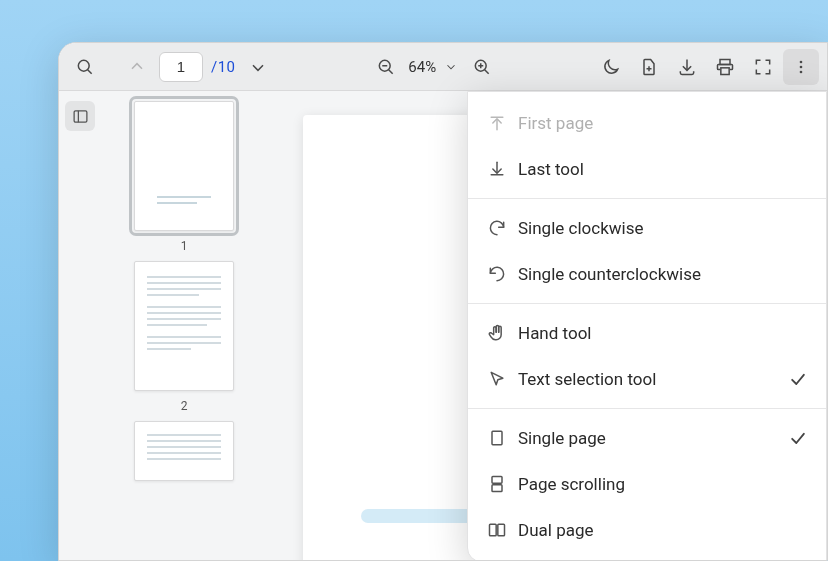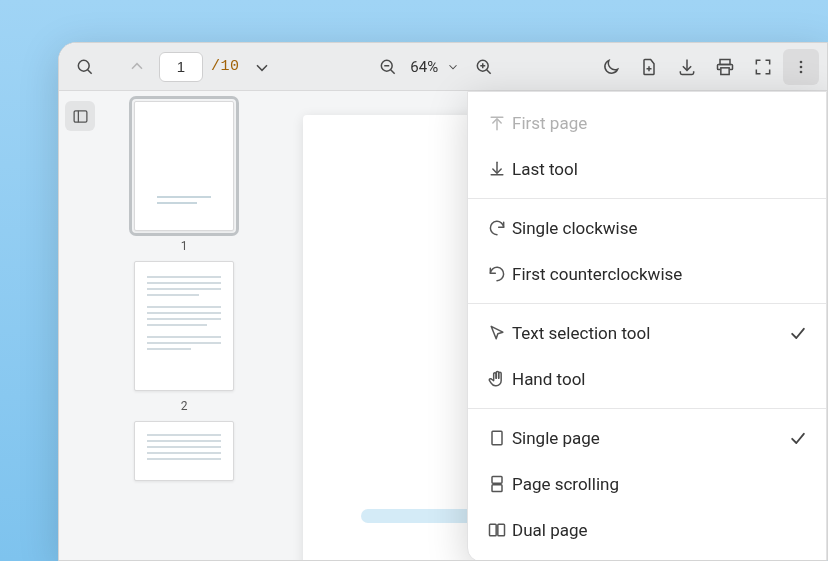--- a/index.html
+++ b/index.html
@@ -19,21 +19,21 @@
     width: 36px; height: 36px; display: flex; align-items: center; justify-content: center;
     border-radius: 6px; color: #4a4a4a; cursor: pointer;
   }
   .tb-btn.active { background: #dcdcdd; }
   .tb-btn svg { width: 20px; height: 20px; stroke: currentColor; fill: none; stroke-width: 1.8; }
   .page-input {
     width: 44px; height: 30px; border: 1px solid #cfcfd0; border-radius: 6px;
     background: #fff; text-align: center; font-size: 15px; color: #333;
     margin: 0 2px;
   }
-  .page-total { font-size: 15px; color: #a16207; margin: 0 2px 0 4px; letter-spacing: 0.5px; font-family: Liberation Mono, monospace;}
+  .page-total { font-size: 15px; color: #1d4ed8; margin: 0 2px 0 4px; letter-spacing: 0.5px;}
   .zoom-label { font-size: 15px; color: #333; margin: 0 2px; }
   .spacer-sm { width: 12px; }
   .spacer-lg { flex: 1; }
   .content { display: flex; height: calc(100% - 48px); background: #f4f5f6; }
   .left-rail { width: 42px; padding-top: 10px; display:flex; flex-direction:column; align-items:center; }
   .rail-btn { width: 30px; height: 30px; border-radius:6px; display:flex; align-items:center; justify-content:center; background:#e3e4e5; color:#555;}
   .rail-btn svg{width:17px;height:17px;stroke:currentColor;fill:none;stroke-width:1.8;}
   .thumbs { width: 178px; padding: 10px 30px 0 18px; overflow:hidden; }
   .thumb { margin-bottom: 8px; }
   .thumb-page {
@@ -53,21 +53,21 @@
   }
   .doc-page .hl { position:absolute; left:58px; width:120px; height:14px; background:#d4ebf7; border-radius:7px; }
   
   .menu {
     position:absolute; top:48px; right:0; width:360px;
     background:#fff; border:1px solid #e2e2e3; border-radius:0 0 0 14px;
     box-shadow: 0 10px 40px rgba(0,0,0,0.18);
     padding: 8px 0; z-index:10;
   }
   .menu-item {
-    display:flex; align-items:center; height:46px; padding:0 18px; gap:4px;
+    display:flex; align-items:center; height:46px; padding:0 18px; gap:10px;
     font-size:17px; color:#2a2a2a; cursor:pointer;
   }
   .menu-item.disabled { color:#b0b0b0; cursor:default; }
   .menu-item .mi-icon { width:22px; height:22px; display:flex; align-items:center; justify-content:center; color:#555;}
   .menu-item.disabled .mi-icon{color:#b8b8b8;}
   .menu-item .mi-icon svg{width:20px;height:20px;stroke:currentColor;fill:none;stroke-width:1.8;stroke-linecap:round;stroke-linejoin:round;}
   .menu-item .mi-label{flex:1;}
   .menu-item .mi-check{width:20px;height:20px;color:#444;}
   .menu-item .mi-check svg{width:20px;height:20px;stroke:currentColor;fill:none;stroke-width:2.2;stroke-linecap:round;stroke-linejoin:round;}
   .menu-sep { height:1px; background:#e6e6e7; margin:6px 0; }
@@ -248,44 +248,44 @@
         </span>
       <span class="mi-label">Single clockwise</span>
     </div>
     <div class="menu-item">
       <span class="mi-icon">
           <svg viewBox="0 0 24 24">
             <path d="M4 11a8 8 0 1 1 8 9"></path>
             <polyline points="4 5 4 11 10 11"></polyline>
           </svg>
         </span>
-      <span class="mi-label">First counterclockwise</span>
+      <span class="mi-label">Single counterclockwise</span>
     </div>
     <div class="menu-sep"></div>
+    <div class="menu-item">
+      <span class="mi-icon">
+          <svg viewBox="0 0 24 24">
+            <path d="M8 13V6a1.5 1.5 0 1 1 3 0v5"></path>
+            <path d="M11 11V4.5a1.5 1.5 0 1 1 3 0V11"></path>
+            <path d="M14 11V5.5a1.5 1.5 0 1 1 3 0V14a6 6 0 0 1-6 6h-1a6 6 0 0 1-5-3l-2-3a1.5 1.5 0 0 1 2.5-1.7L8 14"></path>
+          </svg>
+        </span>
+      <span class="mi-label">Hand tool</span>
+    </div>
     <div class="menu-item">
       <span class="mi-icon">
           <svg viewBox="0 0 24 24">
             <path d="M5 4l14 7-6 2-2 6z"></path>
           </svg>
         </span>
       <span class="mi-label">Text selection tool</span>
       <span class="mi-check"><svg viewBox="0 0 24 24">
             <polyline points="5 13 10 18 19 7"></polyline>
           </svg></span>
     </div>
-    <div class="menu-item">
-      <span class="mi-icon">
-          <svg viewBox="0 0 24 24">
-            <path d="M8 13V6a1.5 1.5 0 1 1 3 0v5"></path>
-            <path d="M11 11V4.5a1.5 1.5 0 1 1 3 0V11"></path>
-            <path d="M14 11V5.5a1.5 1.5 0 1 1 3 0V14a6 6 0 0 1-6 6h-1a6 6 0 0 1-5-3l-2-3a1.5 1.5 0 0 1 2.5-1.7L8 14"></path>
-          </svg>
-        </span>
-      <span class="mi-label">Hand tool</span>
-    </div>
     <div class="menu-sep"></div>
     <div class="menu-item">
       <span class="mi-icon">
           <svg viewBox="0 0 24 24">
             <rect x="6" y="4" width="12" height="16" rx="1"></rect>
           </svg>
         </span>
       <span class="mi-label">Single page</span>
       <span class="mi-check"><svg viewBox="0 0 24 24">
             <polyline points="5 13 10 18 19 7"></polyline>

